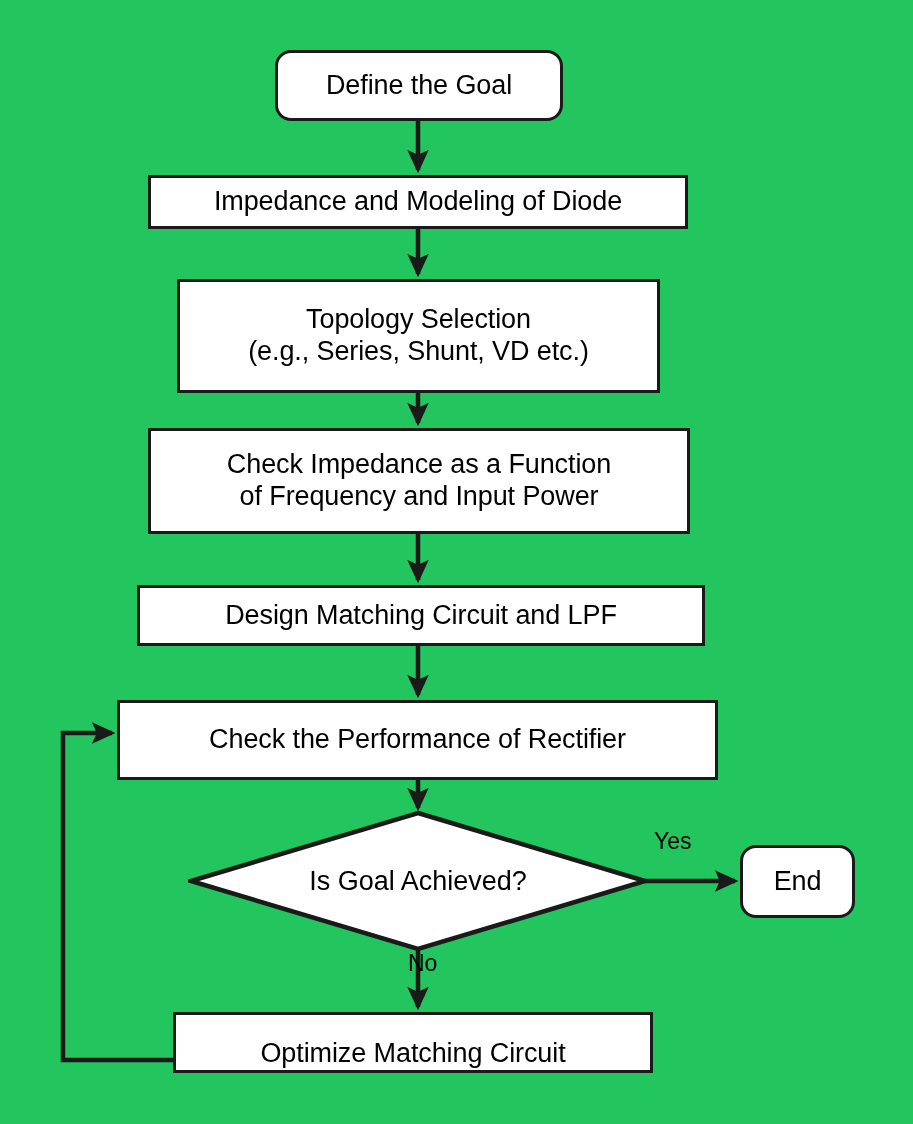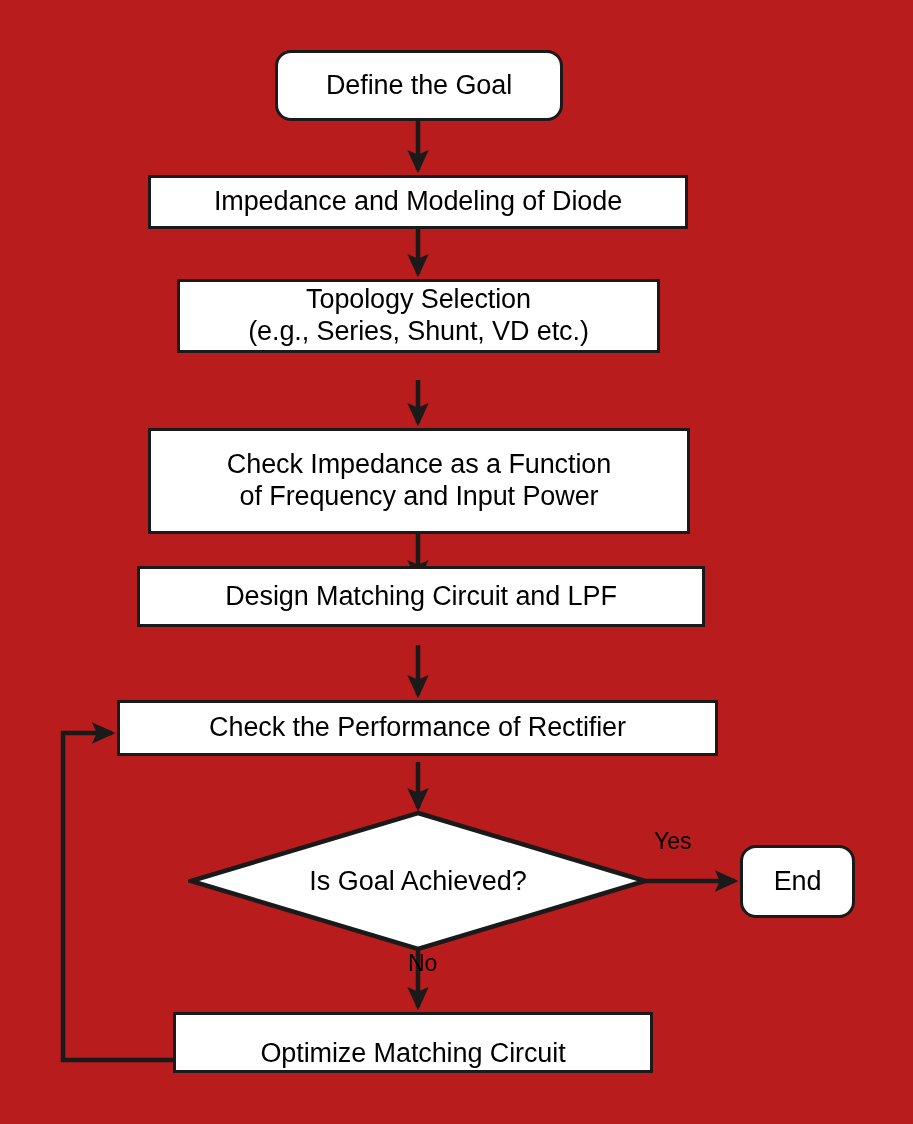--- a/index.html
+++ b/index.html
@@ -10,21 +10,21 @@
     width: 913px;
     height: 1124px;
     background: #eef5e4;
     font-family: "Liberation Sans", sans-serif;
     overflow: hidden;
   }
   #stage {
     position: relative;
     width: 913px;
     height: 1124px;
-    background: #b91c1c;
+    background: #22c55e;
   }
   .node {
     position: absolute;
     box-sizing: border-box;
     background: #ffffff;
     border: 3px solid #1a1a1a;
     display: flex;
     align-items: center;
     justify-content: center;
     text-align: center;
@@ -106,35 +106,35 @@
   </svg>
 
   <div class="node terminator" style="left:275px; top:50px; width:288px; height:71px;">
     <span class="label">Define the Goal</span>
   </div>
 
   <div class="node" style="left:148px; top:175px; width:540px; height:54px;">
     <span class="label">Impedance and Modeling of Diode</span>
   </div>
 
-  <div class="node" style="left:177px; top:279px; width:483px; height:74px;">
+  <div class="node" style="left:177px; top:279px; width:483px; height:114px;">
     <span class="label">Topology Selection
 (e.g., Series, Shunt, VD etc.)</span>
   </div>
 
   <div class="node" style="left:148px; top:428px; width:542px; height:106px;">
     <span class="label">Check Impedance as a Function
 of Frequency and Input Power</span>
   </div>
 
-  <div class="node" style="left:137px; top:566px; width:568px; height:61px;">
+  <div class="node" style="left:137px; top:585px; width:568px; height:61px;">
     <span class="label">Design Matching Circuit and LPF</span>
   </div>
 
-  <div class="node" style="left:117px; top:700px; width:601px; height:56px;">
+  <div class="node" style="left:117px; top:700px; width:601px; height:80px;">
     <span class="label">Check the Performance of Rectifier</span>
   </div>
 
   <div class="diamond-wrap" style="left:188px; top:810px; width:460px; height:142px;">
     <svg width="460" height="142" viewBox="0 0 460 142">
       <polygon points="230,3 457,71 230,139 3,71" fill="#ffffff" stroke="#1a1a1a" stroke-width="4.5" stroke-linejoin="miter"></polygon>
     </svg>
     <div class="diamond-text">Is Goal Achieved?</div>
   </div>
 

